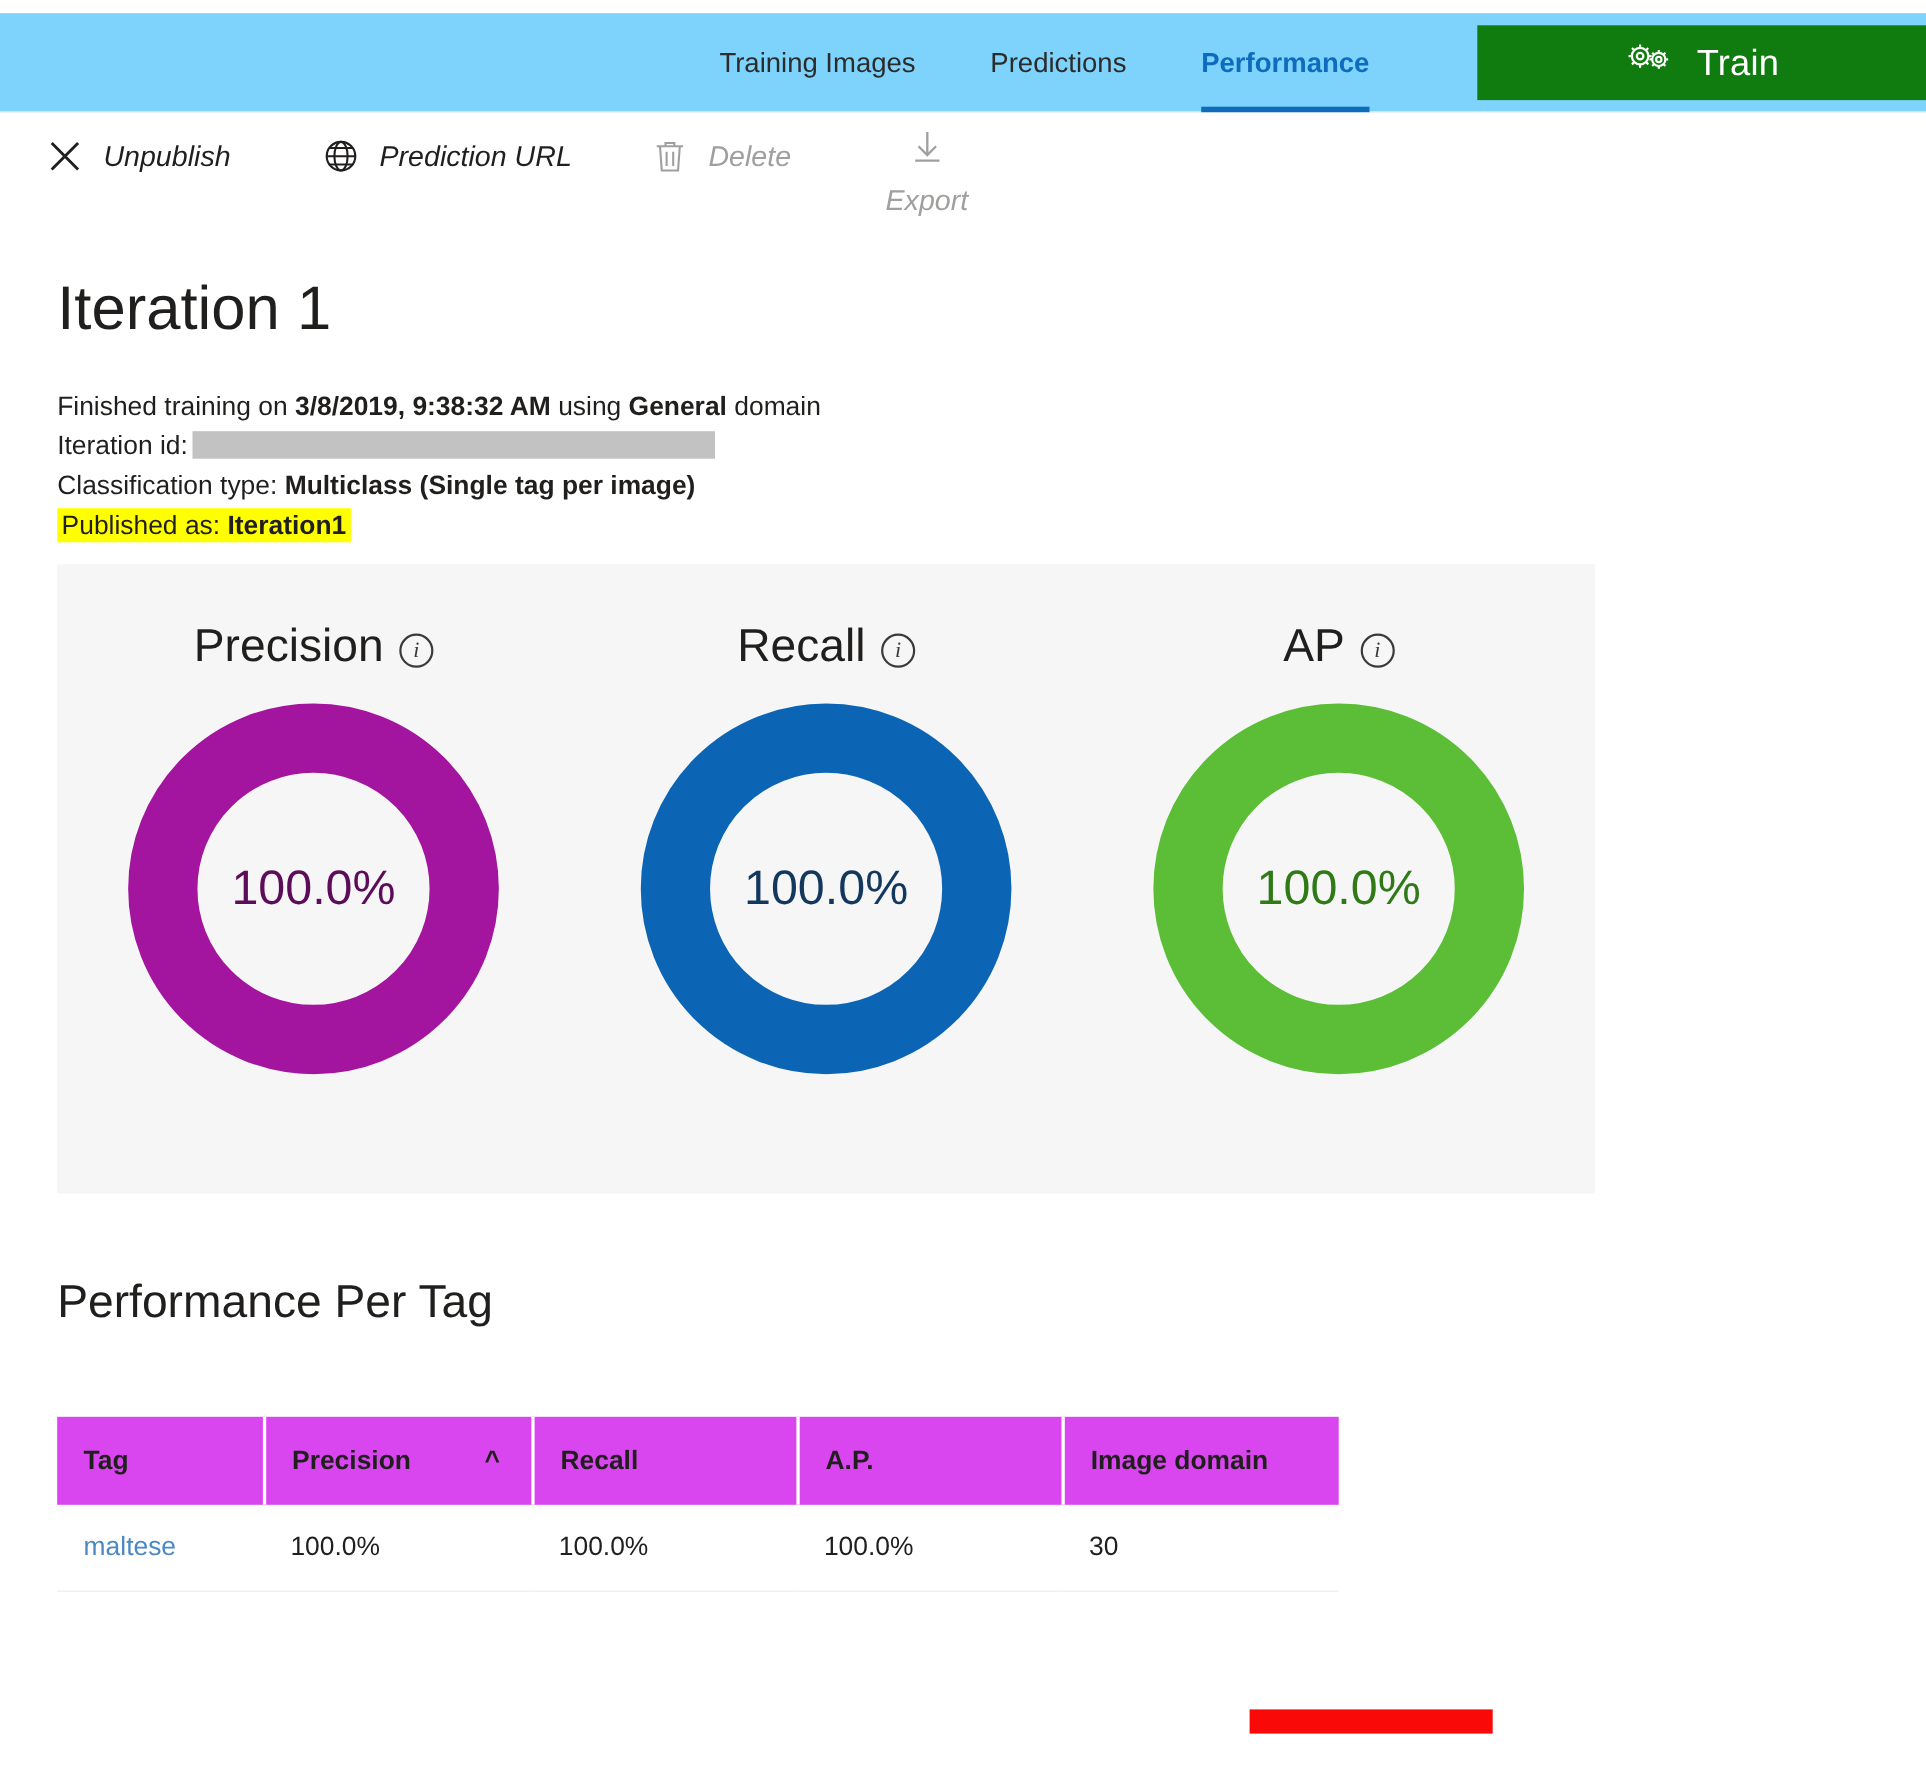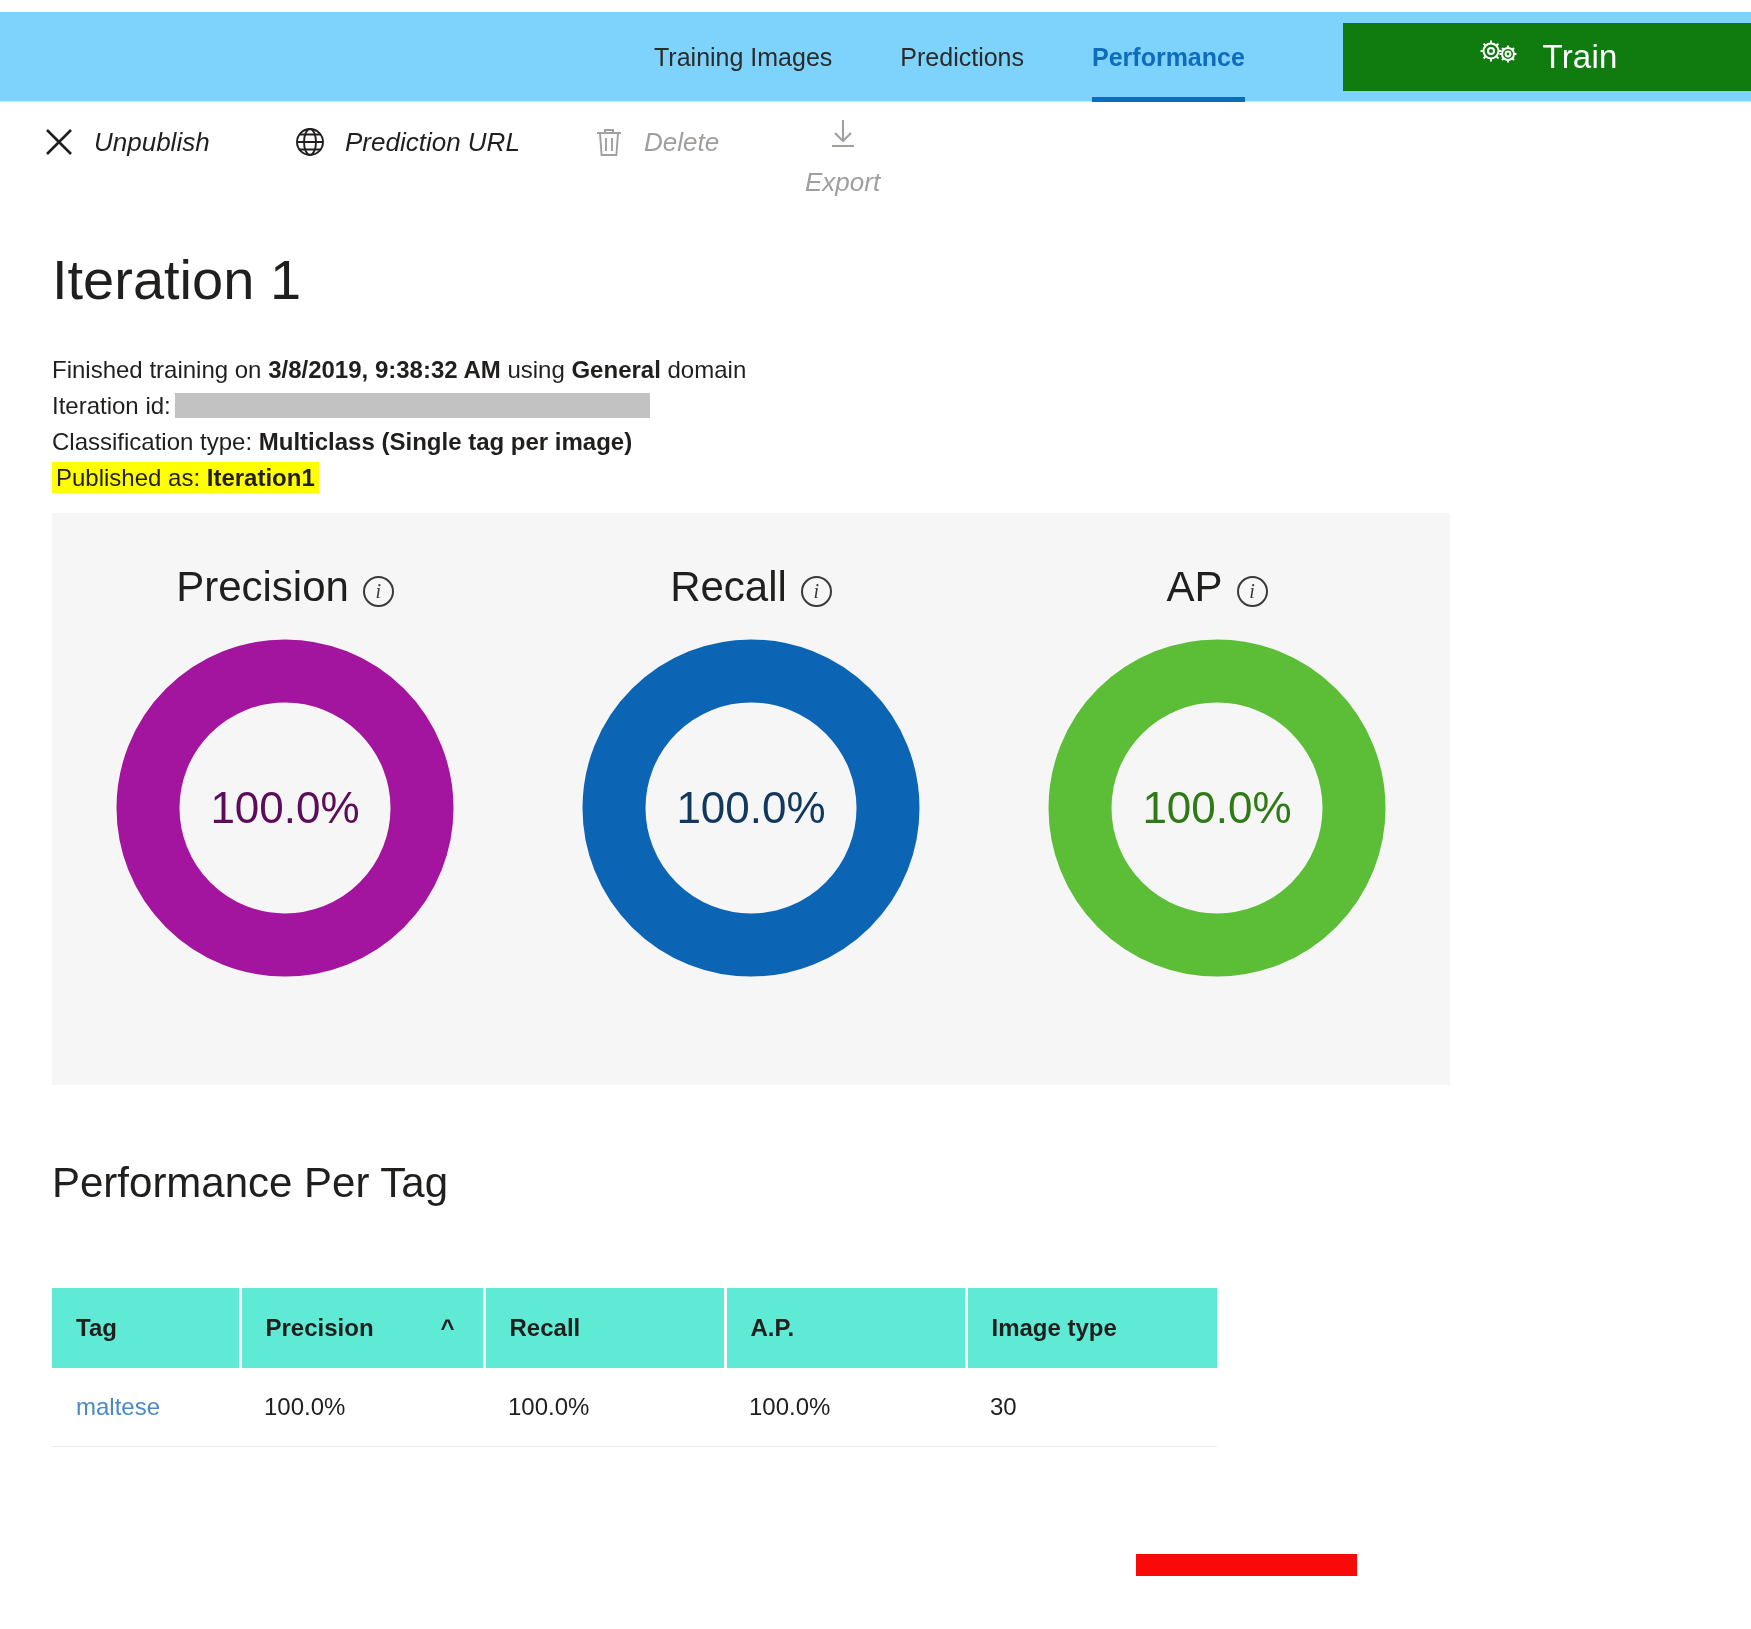--- a/index.html
+++ b/index.html
@@ -205,21 +205,21 @@
   }
   .tag-table {
     position: absolute;
     left: 52px;
     top: 1288px;
     width: 1165px;
     border-collapse: collapse;
     table-layout: fixed;
   }
   .tag-table th {
-    background: #5eead4;
+    background: #d946ef;
     height: 80px;
     text-align: left;
     font-size: 24px;
     font-weight: 700;
     color: #201f1e;
     padding: 0 0 0 24px;
     border-right: 3px solid #ffffff;
     vertical-align: middle;
     box-sizing: border-box;
   }
@@ -409,21 +409,21 @@
             <span>Recall</span>
           </div>
       </th>
       <th class="col-ap">
         <div class="th-inner">
             <span>A.P.</span>
           </div>
       </th>
       <th class="col-count">
         <div class="th-inner">
-            <span>Image type</span>
+            <span>Image domain</span>
           </div>
       </th>
     </tr>
   </thead>
   <tbody>
     <tr>
       <td>
         <span class="tag-link">maltese</span>
       </td>
       <td>100.0%</td>

